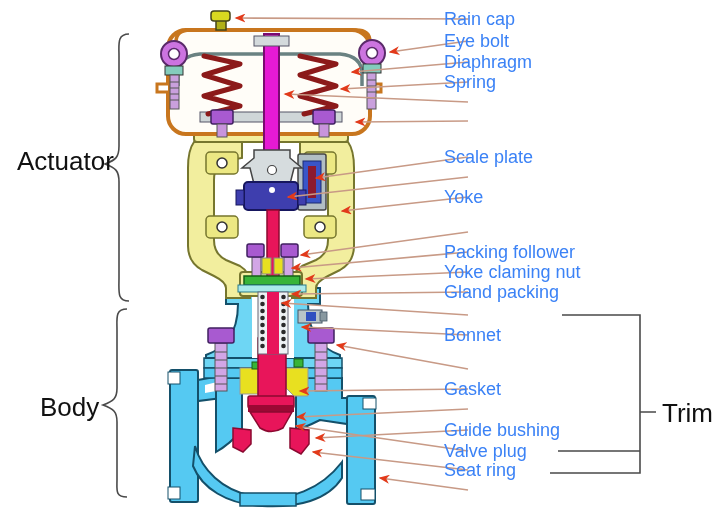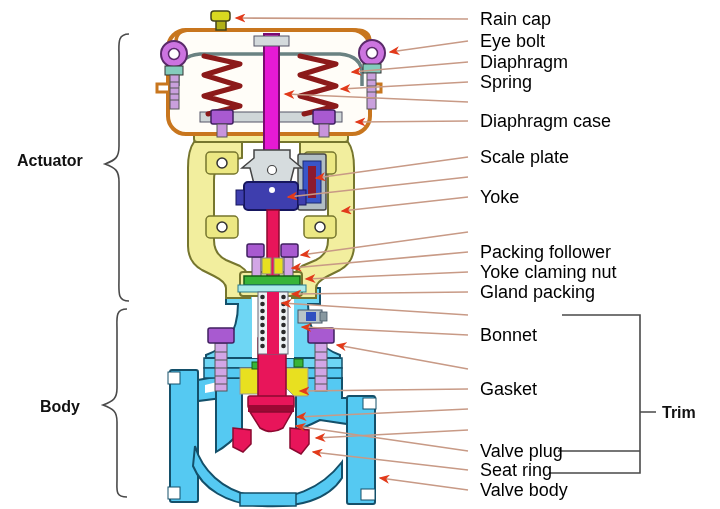--- a/index.html
+++ b/index.html
@@ -2,27 +2,27 @@
 <html><head>
 <meta charset="utf-8">
 <style>
   html,body{margin:0;padding:0;background:#fff;}
   #stage{
     position:relative;width:720px;height:509px;background:#ffffff;
     font-family:"Liberation Sans","DejaVu Sans",sans-serif;overflow:hidden;
   }
   #valve-svg{position:absolute;left:0;top:0;}
   .lbl{
-    position:absolute;left:480px;transform:translateY(-50%);
-    font-size:18px;color:#000000;white-space:nowrap;line-height:1;
+    position:absolute;left:444px;transform:translateY(-50%);
+    font-size:18px;color:#3b82f6;white-space:nowrap;line-height:1;
     letter-spacing:0px;
   }
   .section-lbl{
     position:absolute;transform:translateY(-50%);
-    font-size:16px;font-weight:bold;color:#111;white-space:nowrap;line-height:1;
+    font-size:26px;font-weight:normal;color:#111;white-space:nowrap;line-height:1;
   }
 </style>
 </head>
 <body>
 
 <div id="stage">
 
 <svg id="valve-svg" width="720" height="509" viewBox="0 0 720 509">
   <defs>
     <marker id="ah" markerWidth="11" markerHeight="9" refX="9.5" refY="4.5" orient="auto" markerUnits="userSpaceOnUse">
@@ -228,25 +228,24 @@
 </svg>
 
 <div class="section-lbl" style="left:17px;top:161px">Actuator</div>
 <div class="section-lbl" style="left:40px;top:407px">Body</div>
 <div class="section-lbl" style="left:662px;top:413px">Trim</div>
 
 <div class="lbl" style="top:19px">Rain cap</div>
 <div class="lbl" style="top:41px">Eye bolt</div>
 <div class="lbl" style="top:62px">Diaphragm</div>
 <div class="lbl" style="top:82px">Spring</div>
-<div class="lbl" style="top:121px">Diaphragm case</div>
 <div class="lbl" style="top:157px">Scale plate</div>
 <div class="lbl" style="top:197px">Yoke</div>
 <div class="lbl" style="top:252px">Packing follower</div>
 <div class="lbl" style="top:272px">Yoke claming nut</div>
 <div class="lbl" style="top:292px">Gland packing</div>
 <div class="lbl" style="top:335px">Bonnet</div>
 <div class="lbl" style="top:389px">Gasket</div>
+<div class="lbl" style="top:430px">Guide bushing</div>
 <div class="lbl" style="top:451px">Valve plug</div>
 <div class="lbl" style="top:470px">Seat ring</div>
-<div class="lbl" style="top:490px">Valve body</div>
 
 </div>
 
 </body></html>

